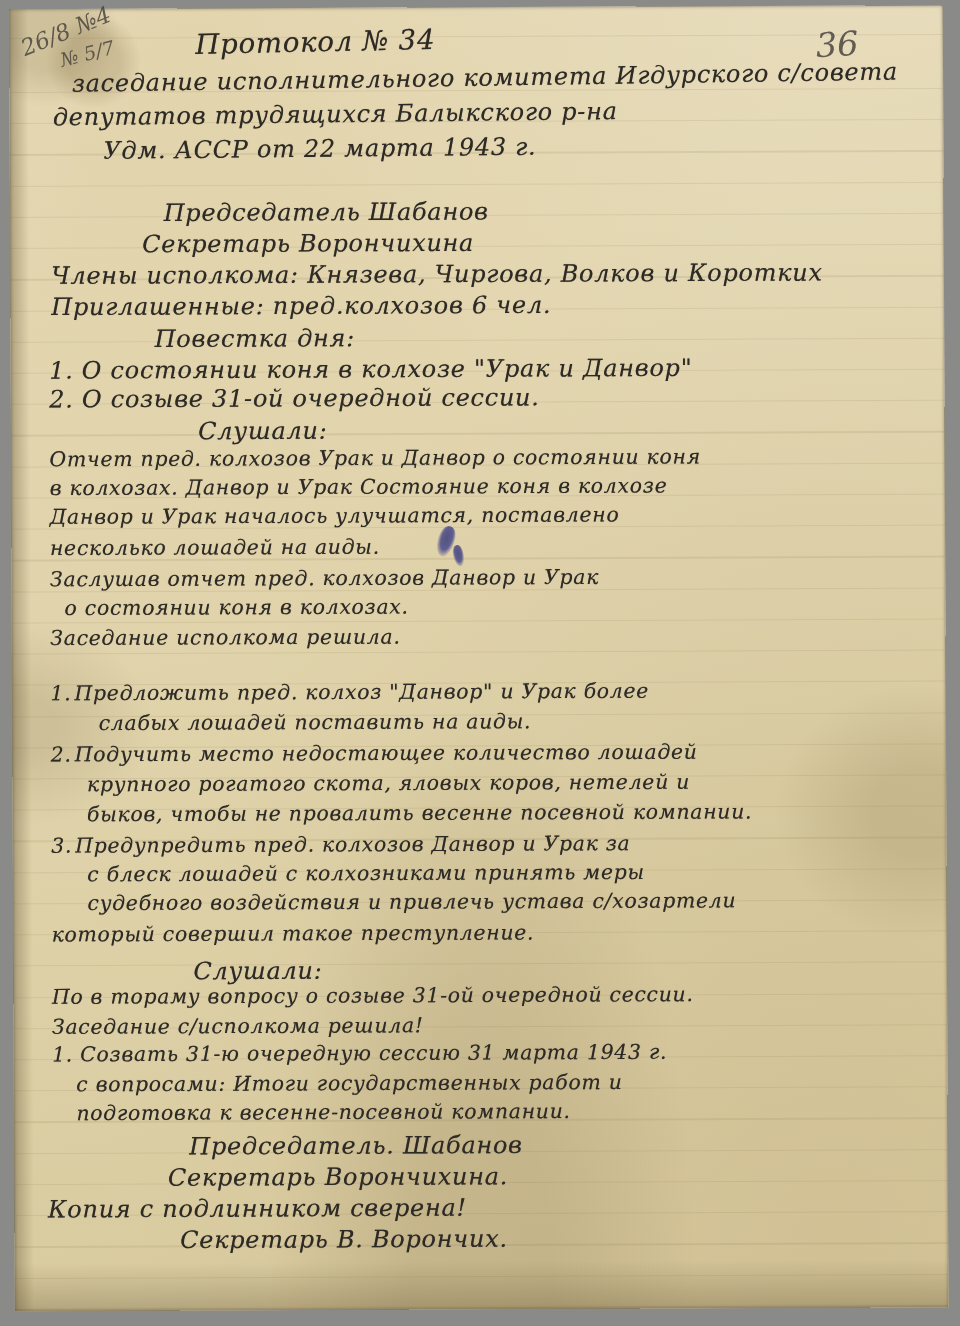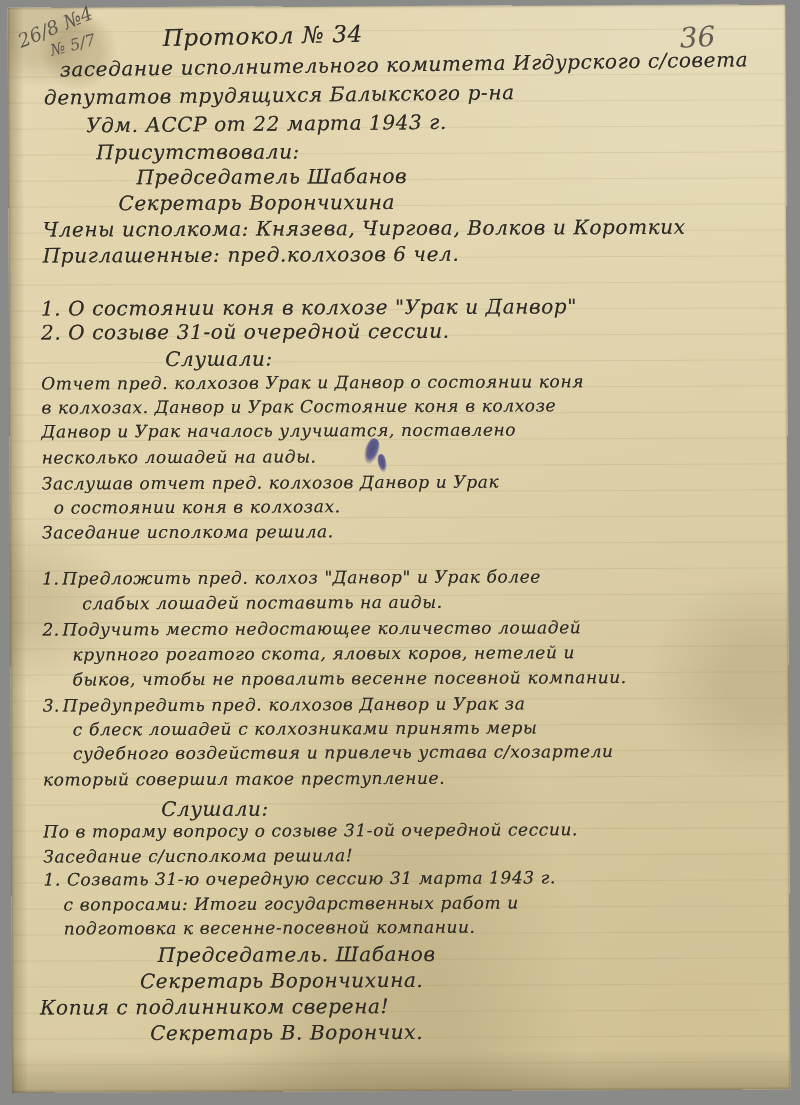--- a/index.html
+++ b/index.html
@@ -113,26 +113,26 @@
 
     <div class="ink-blot" style="left:355px; top:432px;"></div>
     <div class="ink-blot" style="left:368px; top:448px; height:18px; width:9px; transform:rotate(-10deg);"></div>
 
     <div class="hw xl" style="left:155px; top:18px; transform:rotate(-1deg);">Протокол   № 34</div>
 
     <div class="hw lg" style="left:52px; top:50px; transform:rotate(-0.6deg);">заседание исполнительного комитета   Игдурского с/совета</div>
     <div class="hw lg" style="left:36px; top:78px; transform:rotate(-0.4deg);">депутатов  трудящихся  Балыкского   р-на</div>
     <div class="hw lg" style="left:78px; top:106px; transform:rotate(-0.3deg);">Удм. АССР   от  22 марта  1943 г.</div>
 
-    <div class="hw lg" style="left:88px; top:133px;">Присутствовали:</div>
     <div class="hw lg" style="left:128px; top:158px;">Председатель  Шабанов</div>
     <div class="hw lg" style="left:110px; top:184px;">Секретарь  Ворончихина</div>
     <div class="hw lg" style="left:34px; top:210px;">Члены исполкома: Князева, Чиргова, Волков и Коротких</div>
     <div class="hw lg" style="left:34px; top:236px;">Приглашенные: пред.колхозов  6 чел.</div>
 
+    <div class="hw lg" style="left:120px; top:263px;">Повестка  дня:</div>
     <div class="hw lg" style="left:32px; top:289px;">1. О состоянии коня в колхозе  "Урак и Данвор"</div>
     <div class="hw lg" style="left:32px; top:313px;">2. О созыве 31-ой  очередной  сессии.</div>
 
     <div class="hw lg" style="left:156px; top:340px;">Слушали:</div>
     <div class="hw" style="left:32px; top:366px; font-size:17px;">Отчет пред. колхозов  Урак и Данвор  о состоянии коня</div>
     <div class="hw" style="left:32px; top:390px; font-size:17px;">в колхозах. Данвор   и   Урак  Состояние коня в колхозе</div>
     <div class="hw" style="left:32px; top:414px; font-size:17px;">Данвор и Урак началось улучшатся, поставлено</div>
     <div class="hw" style="left:32px; top:440px; font-size:17px;">несколько лошадей на аиды.</div>
     <div class="hw" style="left:32px; top:466px; font-size:17px;">Заслушав отчет пред. колхозов  Данвор и Урак</div>
     <div class="hw" style="left:44px; top:490px; font-size:17px;">о состоянии коня в колхозах.</div>

